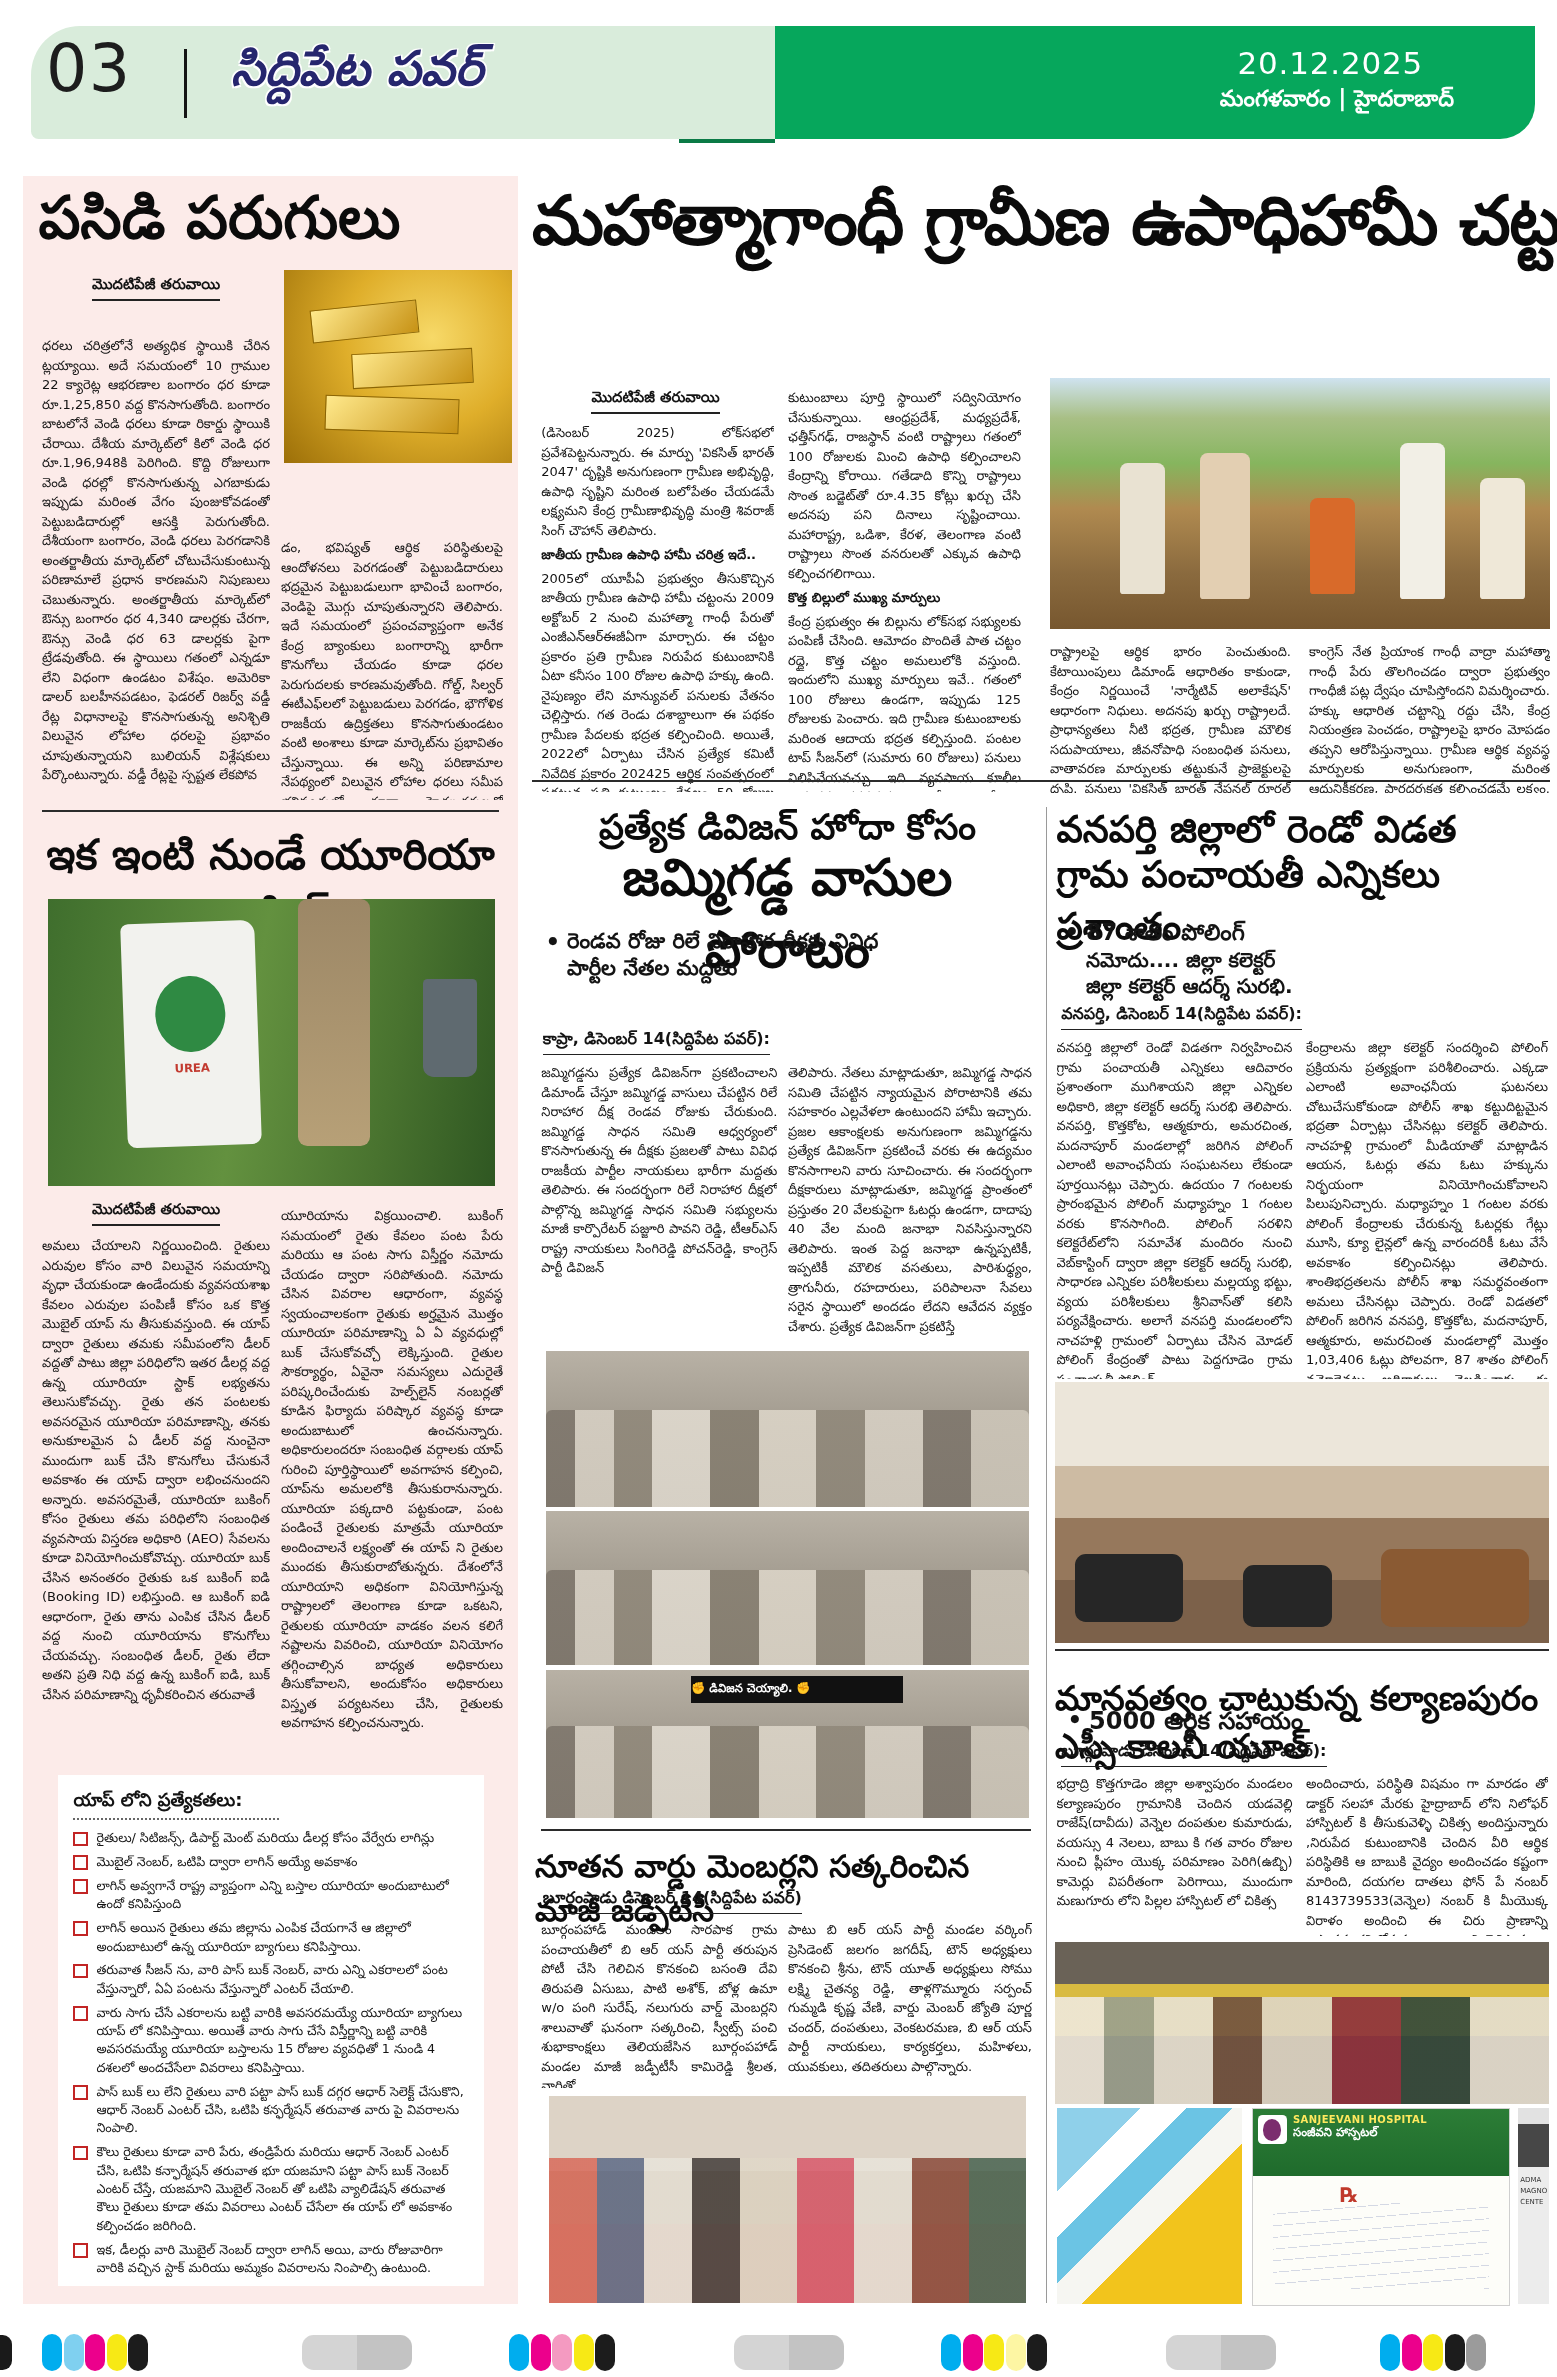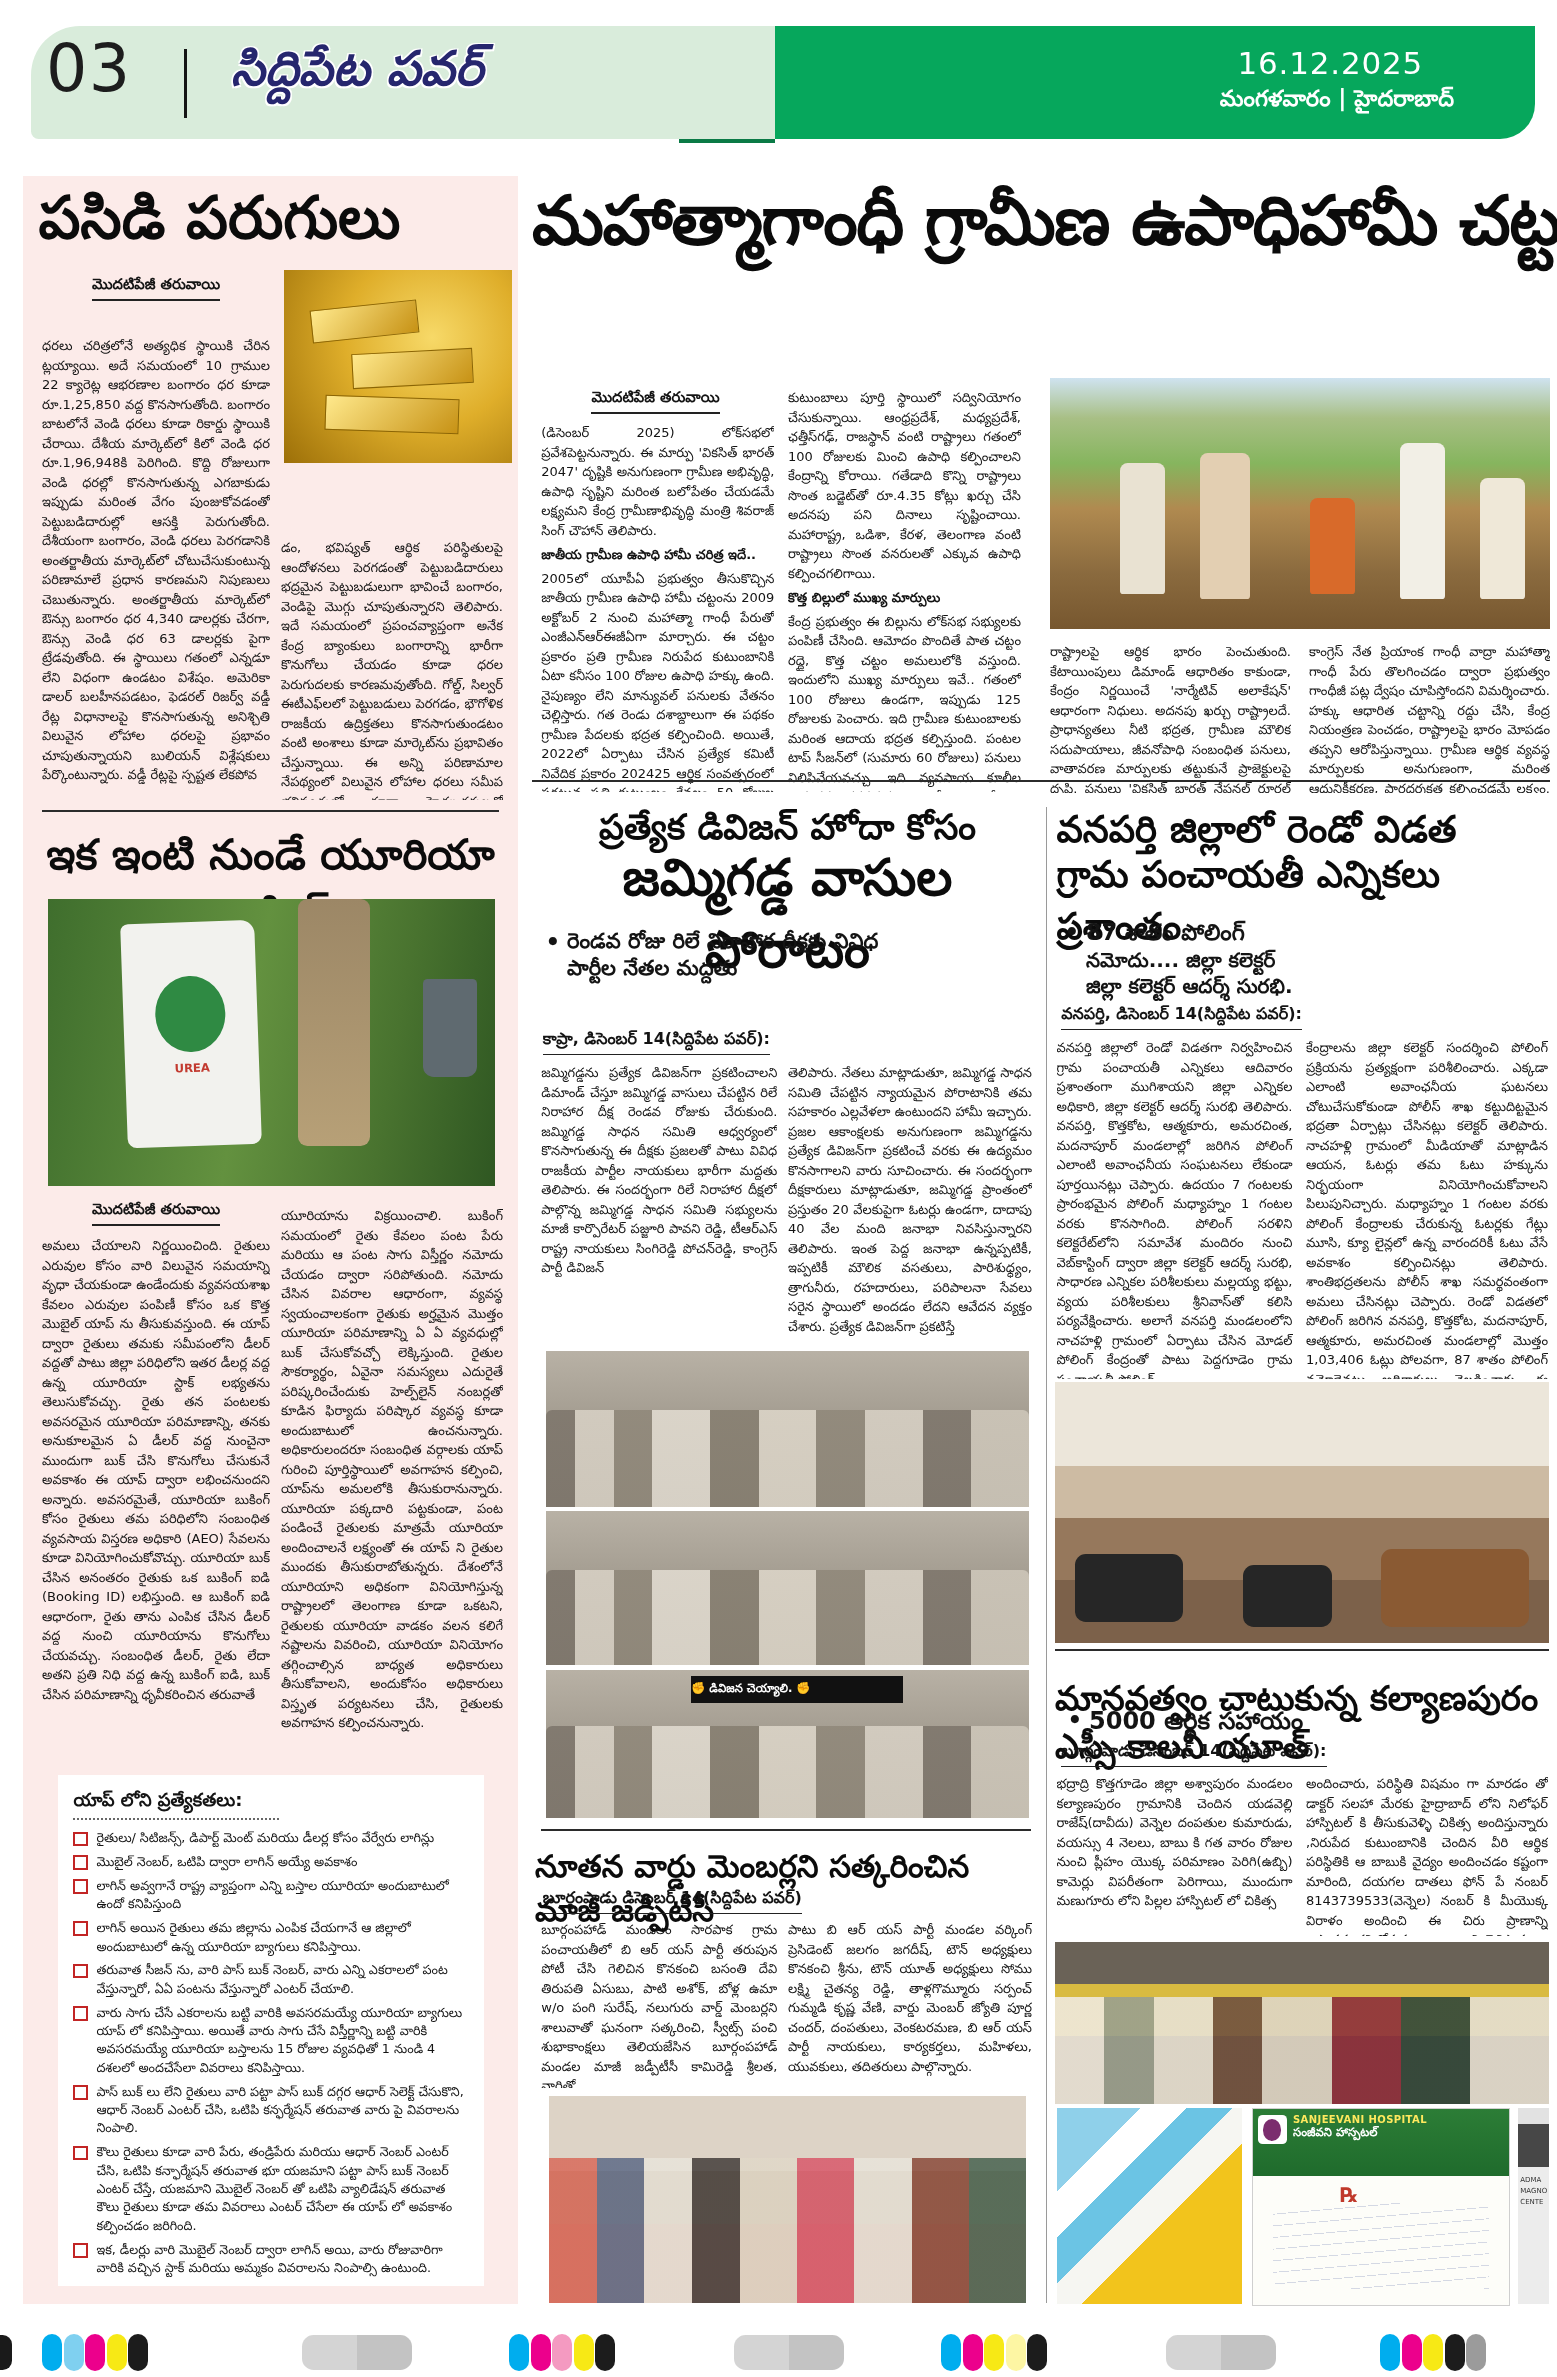--- a/index.html
+++ b/index.html
@@ -93,21 +93,21 @@
 <body>
 
 <div class="page">
 
   <div class="hdr-light"></div>
   <div class="hdr-dark"></div>
   <div class="hdr-underline"></div>
   <div class="page-num">03</div>
   <div class="hdr-vline"></div>
   <div class="masthead">సిద్దిపేట పవర్</div>
-  <div class="hdr-date">16.12.2025</div>
+  <div class="hdr-date">20.12.2025</div>
   <div class="hdr-day">మంగళవారం | హైదరాబాద్</div>
 
   <div class="pink">
 
     <div class="headline" style="left:15.4px;top:10.8px;width:463px;font-size:59px;line-height:1.05;">పసిడి పరుగులు</div>
     <div class="cont-label" style="left:19px;top:99px;width:228px;">
       <span>మొదటిపేజీ తరువాయి</span>
     </div>
     <div class="photo ph-gold" style="left:261px;top:94px;width:228px;height:193px;">
       <div class="bar" style="left:12%;top:18%;width:46%;height:16%;transform:rotate(-6deg);"></div>

